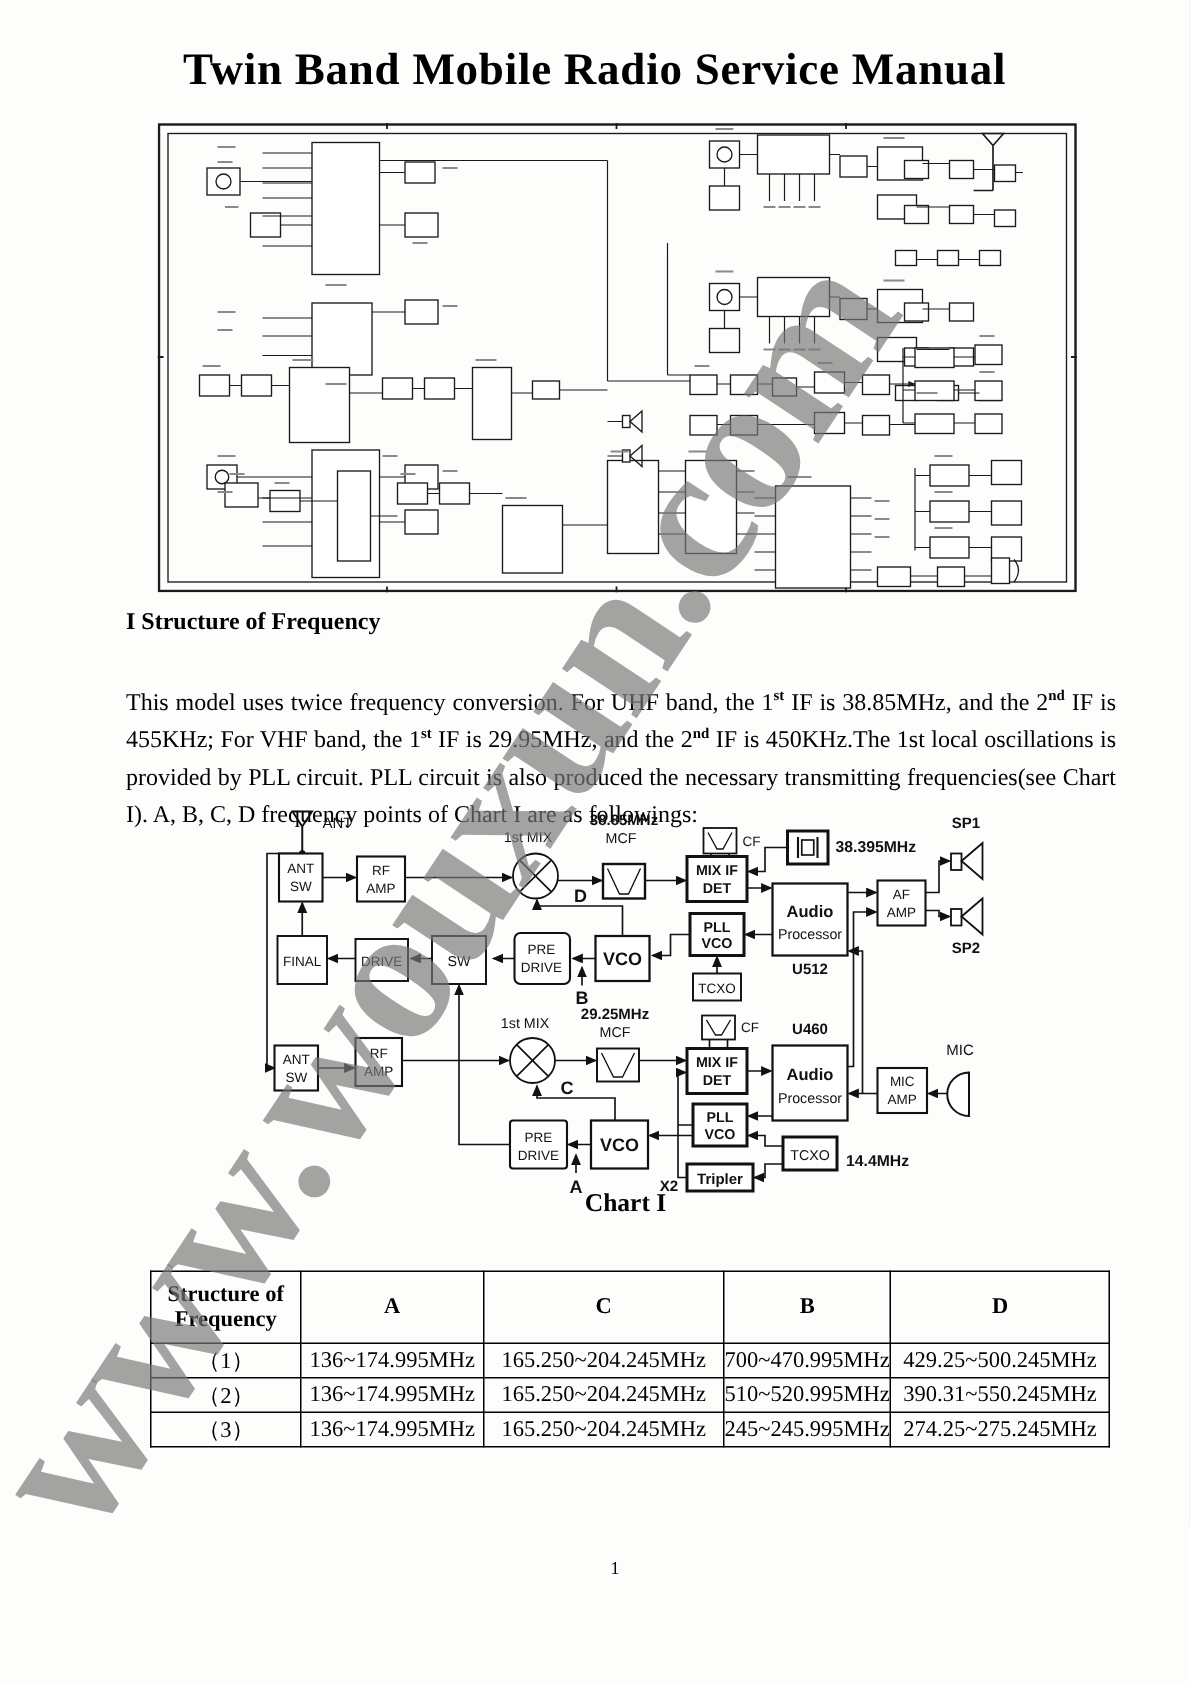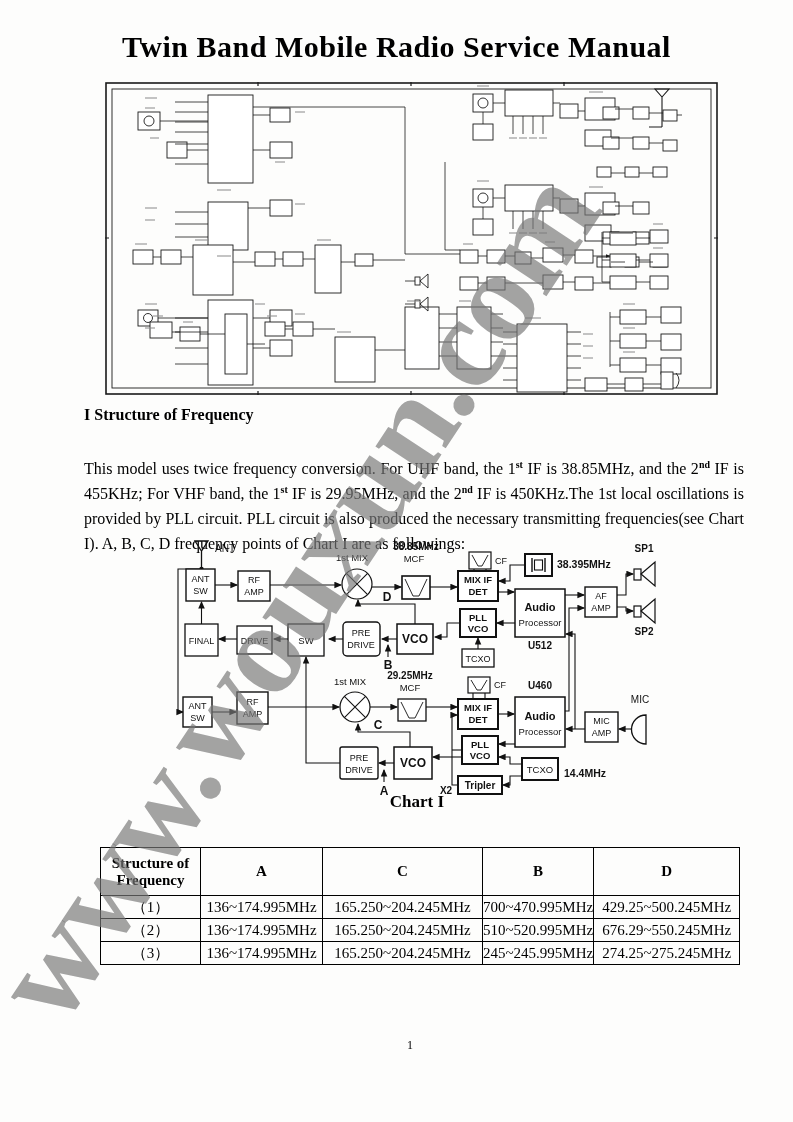--- a/index.html
+++ b/index.html
@@ -446,21 +446,21 @@
       <td>136~174.995MHz</td>
       <td>165.250~204.245MHz</td>
       <td>700~470.995MHz</td>
       <td>429.25~500.245MHz</td>
     </tr>
     <tr class="drow">
       <td>（2）</td>
       <td>136~174.995MHz</td>
       <td>165.250~204.245MHz</td>
       <td>510~520.995MHz</td>
-      <td>676.29~550.245MHz</td>
+      <td>390.31~550.245MHz</td>
     </tr>
     <tr class="drow">
       <td>（3）</td>
       <td>136~174.995MHz</td>
       <td>165.250~204.245MHz</td>
       <td>245~245.995MHz</td>
       <td>274.25~275.245MHz</td>
     </tr>
   </tbody>
     </table>

